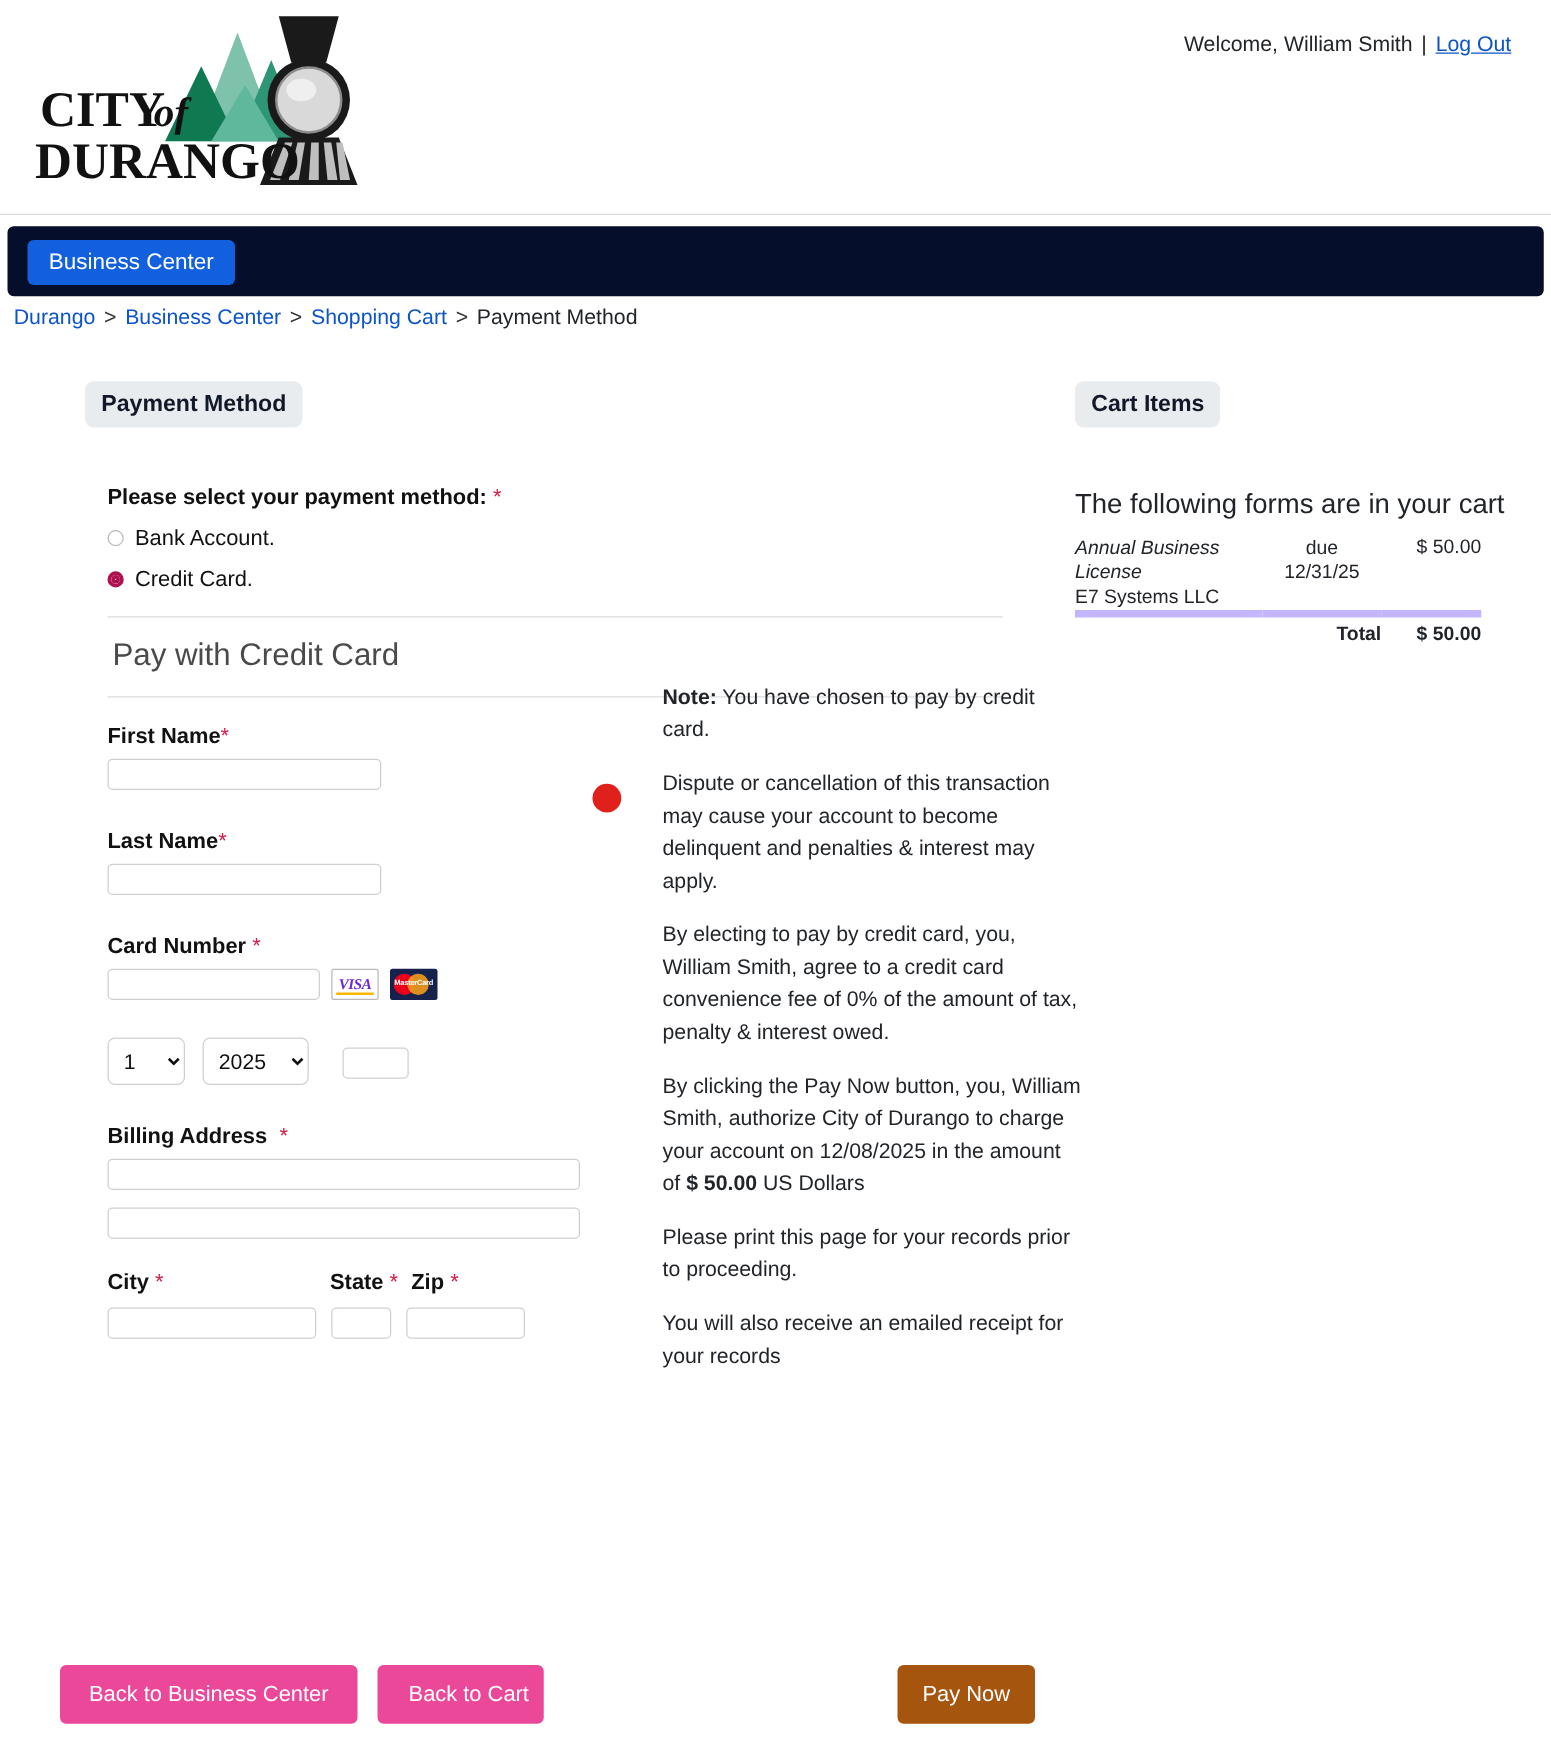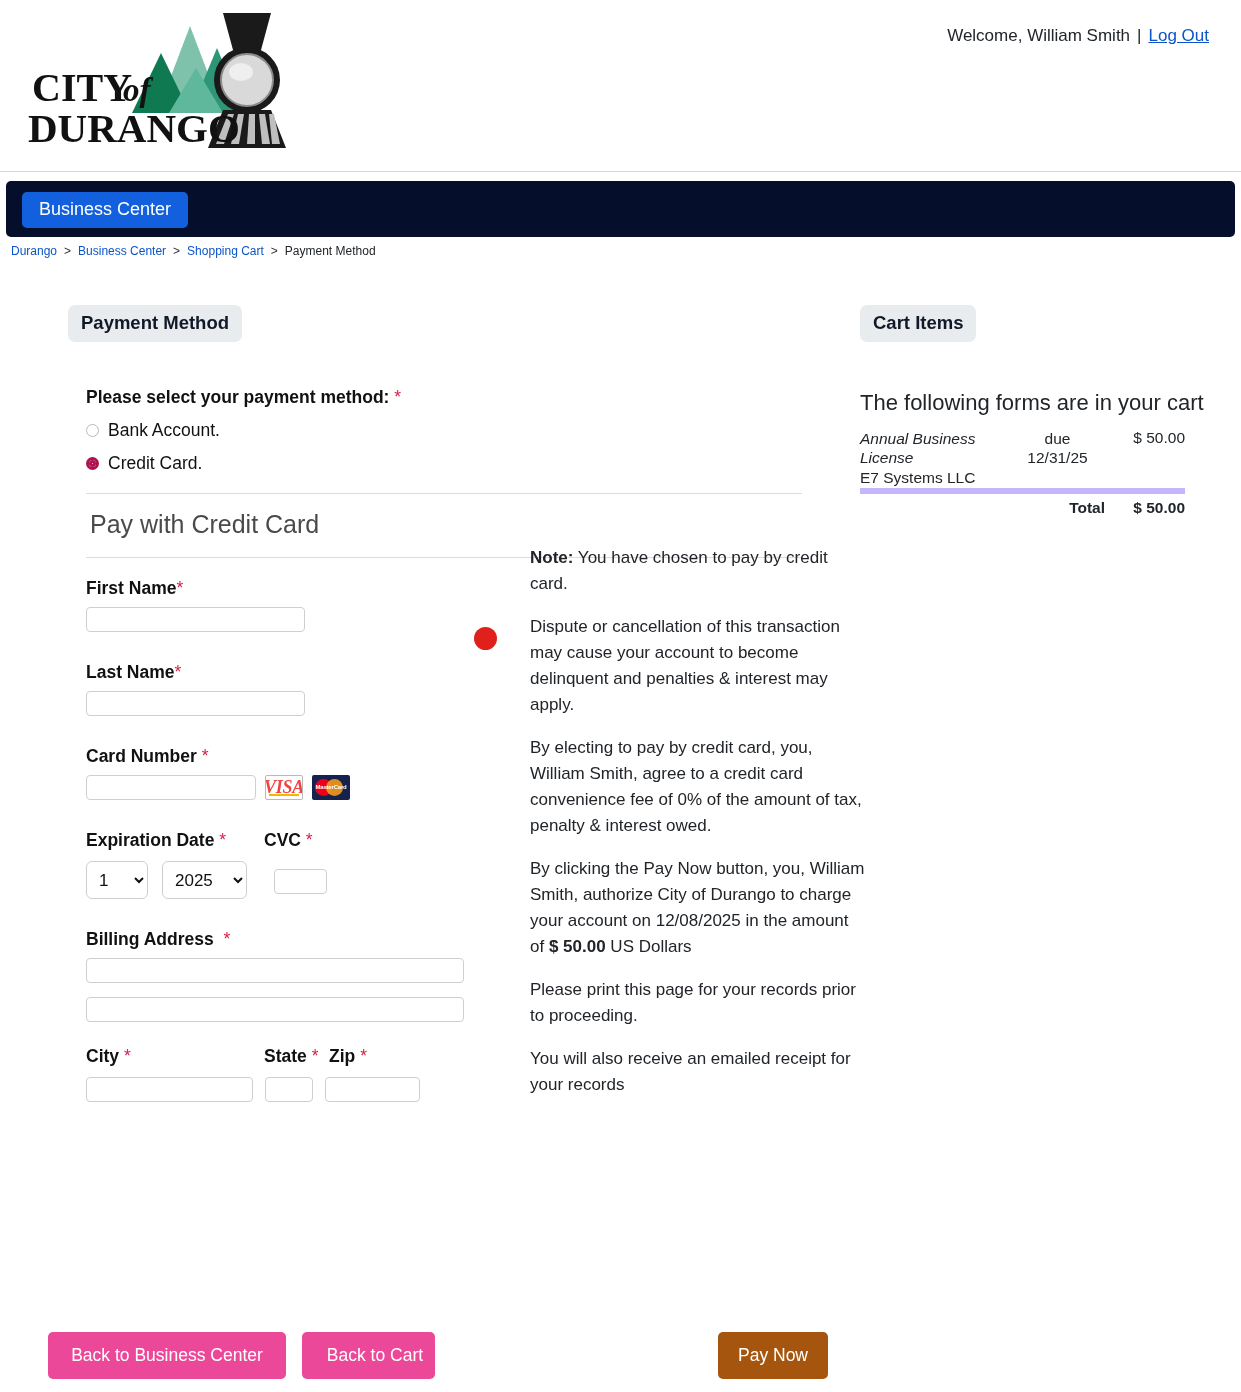--- a/index.html
+++ b/index.html
@@ -72,21 +72,21 @@
     border-radius: 5px;
     cursor: pointer;
     white-space: nowrap;
   }
 
   
   .breadcrumb {
     position: absolute;
     left: 11px;
     top: 244px;
-    font-size: 12px;
+    font-size: 17px;
     white-space: nowrap;
   }
   .breadcrumb a {
     color: #0b54c9;
     text-decoration: none;
     cursor: pointer;
   }
   .breadcrumb .crumb-sep {
     color: #333;
     margin: 0 7px;
@@ -220,22 +220,22 @@
   .visa-logo {
     background: #ffffff;
     border: 1px solid #b9b9b9;
     box-sizing: border-box;
     display: flex; align-items: center; justify-content: center;
   }
   .visa-text {
     font-family: "Liberation Serif", serif;
     font-style: italic;
     font-weight: bold;
-    font-size: 18px;
-    color: #ef4444;
+    font-size: 12px;
+    color: #6d28d9;
     letter-spacing: -0.3px;
   }
   .visa-bar {
     position: absolute;
     left: 3px; right: 3px; bottom: 3px;
     height: 2px;
     background: #F7B600;
   }
   .mc-logo { background: #16214E; }
   .mc-red, .mc-yel {
@@ -449,24 +449,20 @@
         </div>
         <div class="card-logo mc-logo">
           <span class="mc-red"></span>
           <span class="mc-yel"></span>
           <span class="mc-word">MasterCard</span>
         </div>
       </div>
     </div>
 
     <div class="grp">
-      <div class="labels-row">
-        <div class="lbl" style="width:178px"><span>Expiration Date</span> <span class="req">*</span></div>
-        <div class="lbl"><span>CVC</span> <span class="req">*</span></div>
-      </div>
       <div class="exp-row" style="margin-top:10px">
         <div class="exp-col">
           <select class="sel sel-month">
             <option>1</option>
           </select>
         </div>
         <div class="exp-col">
           <select class="sel sel-year">
             <option>2025</option>
           </select>

